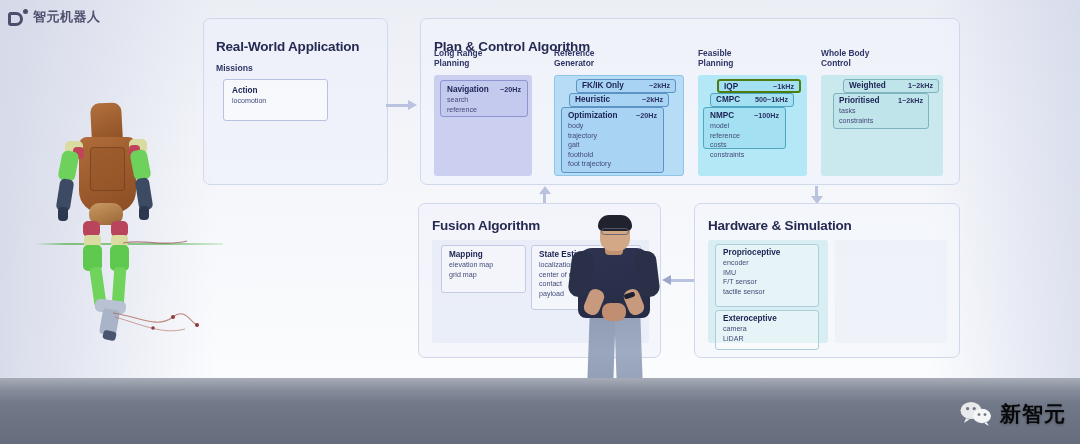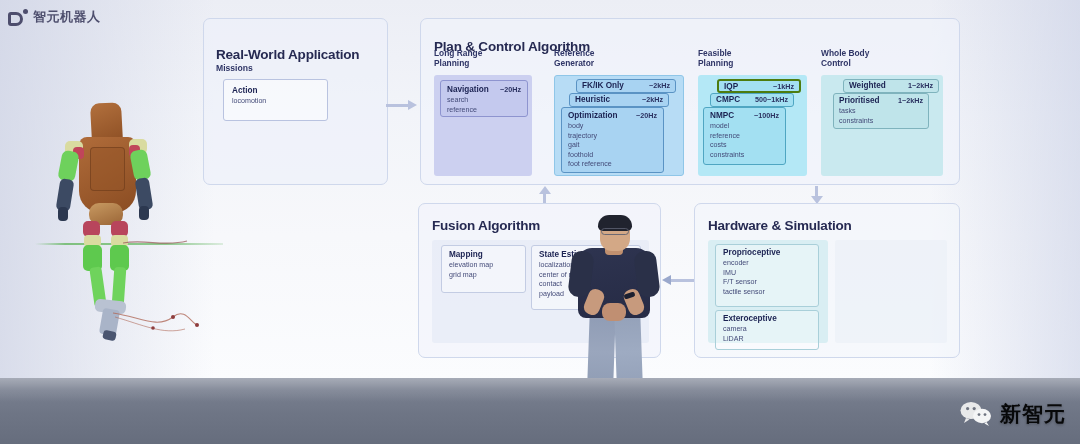--- a/index.html
+++ b/index.html
@@ -39,21 +39,21 @@
 
   .card{position:absolute;box-sizing:border-box;border-radius:3px;}
   .card-head{display:flex;align-items:baseline;gap:7px;}
   .card-name{font-size:8.2px;font-weight:700;color:#1b2252;white-space:nowrap;}
   .card-freq{font-size:7.2px;font-weight:700;color:#2a3160;white-space:nowrap;margin-left:auto;}
   .card-list{margin-top:2px;}
   .card-list span{display:block;font-size:7.1px;color:#434a78;line-height:1.34;white-space:nowrap;}
 
   
   #rwa{left:203px;top:18px;width:185px;height:167px;background:rgba(238,241,250,.62);}
-  #rwa .panel-title{position:absolute;left:12px;top:20px;margin-top:8px;}
+  #rwa .panel-title{position:absolute;left:12px;top:20px;}
   #rwa .sub{position:absolute;left:12px;top:44px;font-size:8.6px;font-weight:600;color:#2f3566;}
   #rwa .card{left:222px;}
 
   
   #pca{left:420px;top:18px;width:540px;height:167px;background:rgba(240,243,251,.6);}
   #pca .panel-title{position:absolute;left:13px;top:20px;}
 
   .colbox{position:absolute;border-radius:3px;}
 
   
@@ -205,42 +205,42 @@
     <div class="card" style="left:140px;top:88px;width:103px;height:66px;background:#a8d3f2;border:1px solid #5a93c4;padding:3px 6px;">
       <div class="card-head">
         <span class="card-name">Optimization</span>
         <span class="card-freq">~20Hz</span>
       </div>
       <div class="card-list">
         <span>body</span>
         <span>trajectory</span>
         <span>gait</span>
         <span>foothold</span>
-        <span>foot reference</span>
+        <span>foot trajectory</span>
       </div>
     </div>
 
     <div class="col-title" style="position:absolute;left:277px;top:30px;">
       <div>Feasible</div>
       <div>Planning</div>
     </div>
     <div class="colbox" style="left:277px;top:56px;width:109px;height:101px;background:#b4e8f6;"></div>
     <div class="card" style="left:296px;top:60px;width:84px;height:14px;background:#a3e0f2;border:2px solid #4d7c0f;padding:1px 5px;">
       <div class="card-head">
         <span class="card-name">IQP</span>
         <span class="card-freq">~1kHz</span>
       </div>
     </div>
     <div class="card" style="left:289px;top:74px;width:84px;height:14px;background:#a3e0f2;border:1px solid #4fa6c2;padding:1px 5px;">
       <div class="card-head">
         <span class="card-name">CMPC</span>
         <span class="card-freq">500~1kHz</span>
       </div>
     </div>
-    <div class="card" style="left:282px;top:88px;width:83px;height:58px;background:#a3e0f2;border:1px solid #4fa6c2;padding:3px 6px;">
+    <div class="card" style="left:282px;top:88px;width:83px;height:42px;background:#a3e0f2;border:1px solid #4fa6c2;padding:3px 6px;">
       <div class="card-head">
         <span class="card-name">NMPC</span>
         <span class="card-freq">~100Hz</span>
       </div>
       <div class="card-list">
         <span>model</span>
         <span>reference</span>
         <span>costs</span>
         <span>constraints</span>
       </div>

